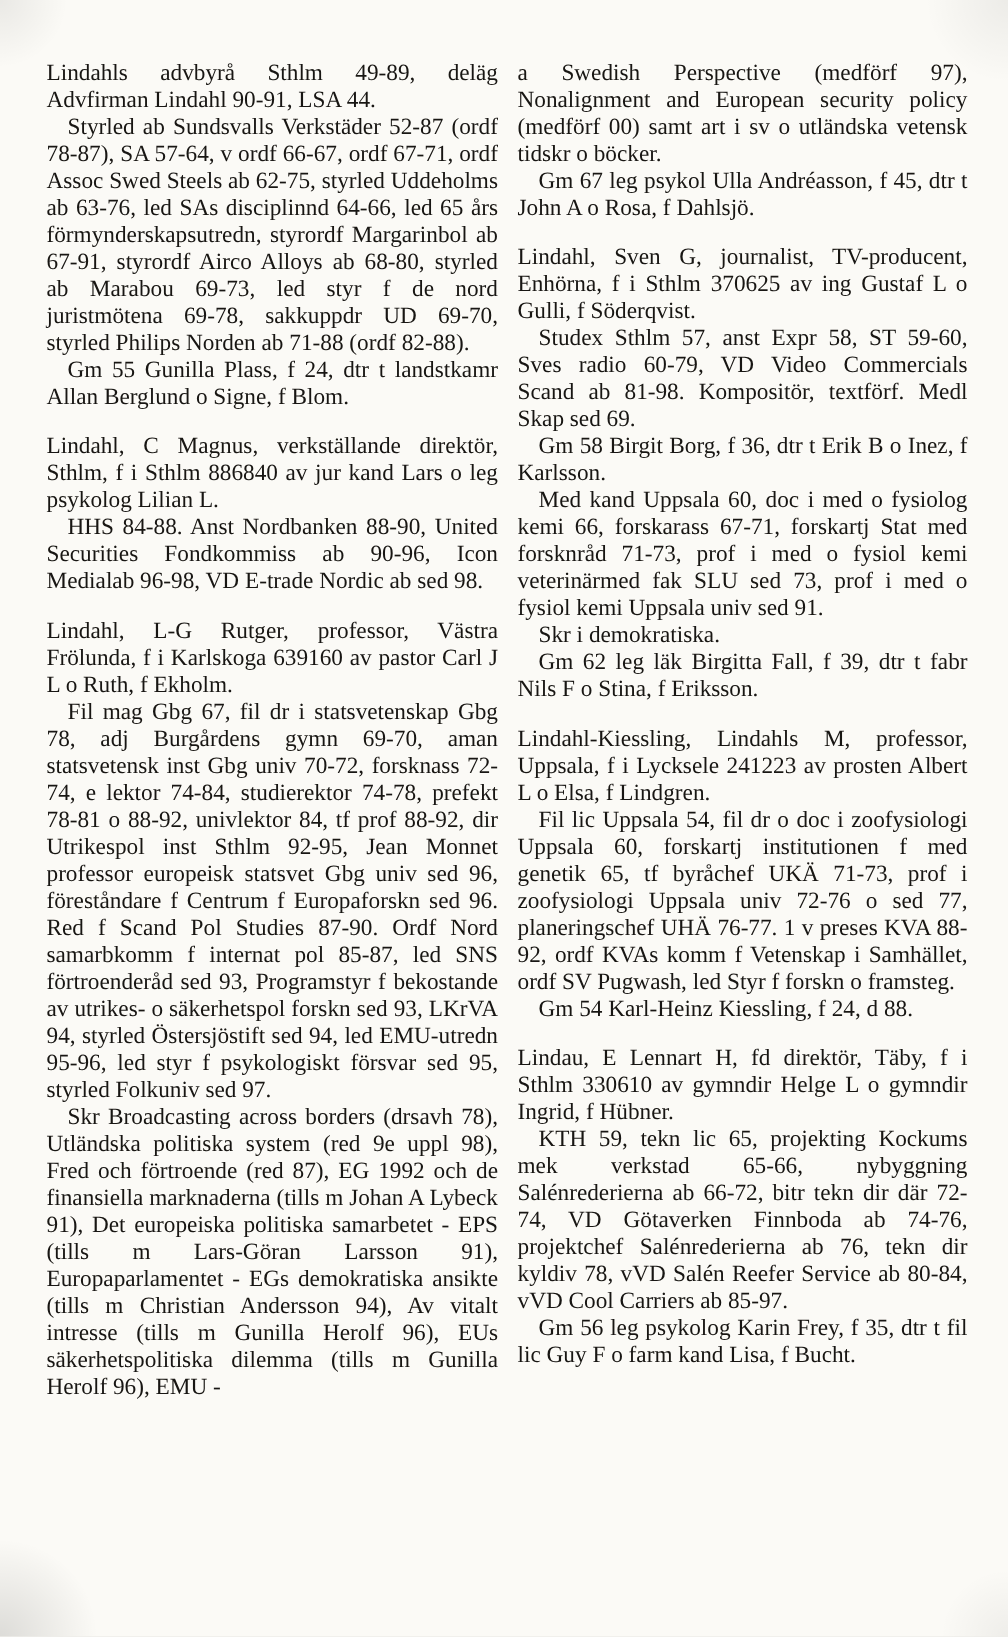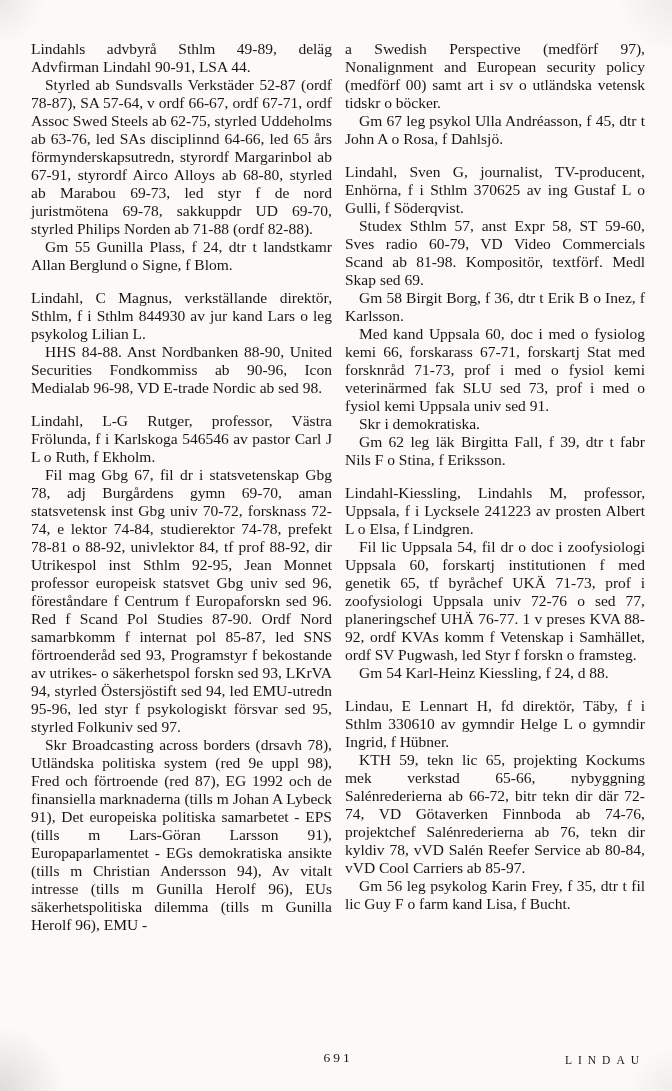--- a/index.html
+++ b/index.html
@@ -54,39 +54,35 @@
   }
 </style>
 </head>
 <body>
 
 <div class="page">
   <div class="column col-left">
       <p class="para continuation"><span>Lindahls advbyrå Sthlm 49-89, deläg Advfirman Lindahl 90-91, LSA 44.</span></p>
       <p class="para indented"><span>Styrled ab Sundsvalls Verkstäder 52-87 (ordf 78-87), SA 57-64, v ordf 66-67, ordf 67-71, ordf Assoc Swed Steels ab 62-75, styrled Uddeholms ab 63-76, led SAs disciplinnd 64-66, led 65 års förmynderskapsutredn, styrordf Margarinbol ab 67-91, styrordf Airco Alloys ab 68-80, styrled ab Marabou 69-73, led styr f de nord juristmötena 69-78, sakkuppdr UD 69-70, styrled Philips Norden ab 71-88 (ordf 82-88).</span></p>
       <p class="para indented"><span>Gm 55 Gunilla Plass, f 24, dtr t landstkamr Allan Berglund o Signe, f Blom.</span></p>
-      <p class="para entry"><span class="bold">Lindahl, C Magnus,</span><span> verkställande direktör, Sthlm, f i Sthlm 844930 av jur kand Lars o leg psykolog Lilian L.</span></p>
+      <p class="para entry"><span class="bold">Lindahl, C Magnus,</span><span> verkställande direktör, Sthlm, f i Sthlm 886840 av jur kand Lars o leg psykolog Lilian L.</span></p>
       <p class="para indented"><span>HHS 84-88. Anst Nordbanken 88-90, United Securities Fondkommiss ab 90-96, Icon Medialab 96-98, VD E-trade Nordic ab sed 98.</span></p>
-      <p class="para entry"><span class="bold">Lindahl, L-G Rutger,</span><span> professor, Västra Frölunda, f i Karlskoga 546546 av pastor Carl J L o Ruth, f Ekholm.</span></p>
+      <p class="para entry"><span class="bold">Lindahl, L-G Rutger,</span><span> professor, Västra Frölunda, f i Karlskoga 639160 av pastor Carl J L o Ruth, f Ekholm.</span></p>
       <p class="para indented"><span>Fil mag Gbg 67, fil dr i statsvetenskap Gbg 78, adj Burgårdens gymn 69-70, aman statsvetensk inst Gbg univ 70-72, forsknass 72-74, e lektor 74-84, studierektor 74-78, prefekt 78-81 o 88-92, univlektor 84, tf prof 88-92, dir Utrikespol inst Sthlm 92-95, Jean Monnet professor europeisk statsvet Gbg univ sed 96, föreståndare f Centrum f Europaforskn sed 96. Red f Scand Pol Studies 87-90. Ordf Nord samarbkomm f internat pol 85-87, led SNS förtroenderåd sed 93, Programstyr f bekostande av utrikes- o säkerhetspol forskn sed 93, LKrVA 94, styrled Östersjöstift sed 94, led EMU-utredn 95-96, led styr f psykologiskt försvar sed 95, styrled Folkuniv sed 97.</span></p>
       <p class="para indented"><span>Skr Broadcasting across borders (drsavh 78), Utländska politiska system (red 9e uppl 98), Fred och förtroende (red 87), EG 1992 och de finansiella marknaderna (tills m Johan A Lybeck 91), Det europeiska politiska samarbetet - EPS (tills m Lars-Göran Larsson 91), Europaparlamentet - EGs demokratiska ansikte (tills m Christian Andersson 94), Av vitalt intresse (tills m Gunilla Herolf 96), EUs säkerhetspolitiska dilemma (tills m Gunilla Herolf 96), EMU -</span></p>
     </div>
   <div class="column col-right">
       <p class="para continuation"><span>a Swedish Perspective (medförf 97), Nonalignment and European security policy (medförf 00) samt art i sv o utländska vetensk tidskr o böcker.</span></p>
       <p class="para indented"><span>Gm 67 leg psykol Ulla Andréasson, f 45, dtr t John A o Rosa, f Dahlsjö.</span></p>
       <p class="para entry"><span class="bold">Lindahl, Sven G,</span><span> journalist, TV-producent, Enhörna, f i Sthlm 370625 av ing Gustaf L o Gulli, f Söderqvist.</span></p>
       <p class="para indented"><span>Studex Sthlm 57, anst Expr 58, ST 59-60, Sves radio 60-79, VD Video Commercials Scand ab 81-98. Kompositör, textförf. Medl Skap sed 69.</span></p>
       <p class="para indented"><span>Gm 58 Birgit Borg, f 36, dtr t Erik B o Inez, f Karlsson.</span></p>
       <p class="para indented"><span>Med kand Uppsala 60, doc i med o fysiolog kemi 66, forskarass 67-71, forskartj Stat med forsknråd 71-73, prof i med o fysiol kemi veterinärmed fak SLU sed 73, prof i med o fysiol kemi Uppsala univ sed 91.</span></p>
       <p class="para indented"><span>Skr i demokratiska.</span></p>
       <p class="para indented"><span>Gm 62 leg läk Birgitta Fall, f 39, dtr t fabr Nils F o Stina, f Eriksson.</span></p>
       <p class="para entry"><span class="bold">Lindahl-Kiessling, Lindahls M,</span><span> professor, Uppsala, f i Lycksele 241223 av prosten Albert L o Elsa, f Lindgren.</span></p>
       <p class="para indented"><span>Fil lic Uppsala 54, fil dr o doc i zoofysiologi Uppsala 60, forskartj institutionen f med genetik 65, tf byråchef UKÄ 71-73, prof i zoofysiologi Uppsala univ 72-76 o sed 77, planeringschef UHÄ 76-77. 1 v preses KVA 88-92, ordf KVAs komm f Vetenskap i Samhället, ordf SV Pugwash, led Styr f forskn o framsteg.</span></p>
       <p class="para indented"><span>Gm 54 Karl-Heinz Kiessling, f 24, d 88.</span></p>
       <p class="para entry"><span class="bold">Lindau, E Lennart H,</span><span> fd direktör, Täby, f i Sthlm 330610 av gymndir Helge L o gymndir Ingrid, f Hübner.</span></p>
       <p class="para indented"><span>KTH 59, tekn lic 65, projekting Kockums mek verkstad 65-66, nybyggning Salénrederierna ab 66-72, bitr tekn dir där 72-74, VD Götaverken Finnboda ab 74-76, projektchef Salénrederierna ab 76, tekn dir kyldiv 78, vVD Salén Reefer Service ab 80-84, vVD Cool Carriers ab 85-97.</span></p>
       <p class="para indented"><span>Gm 56 leg psykolog Karin Frey, f 35, dtr t fil lic Guy F o farm kand Lisa, f Bucht.</span></p>
     </div>
-  <div class="footer">
-    <span class="page-number">691</span>
-    <span class="running-head">LINDAU</span>
-  </div>
 </div>
 
 </body></html>

